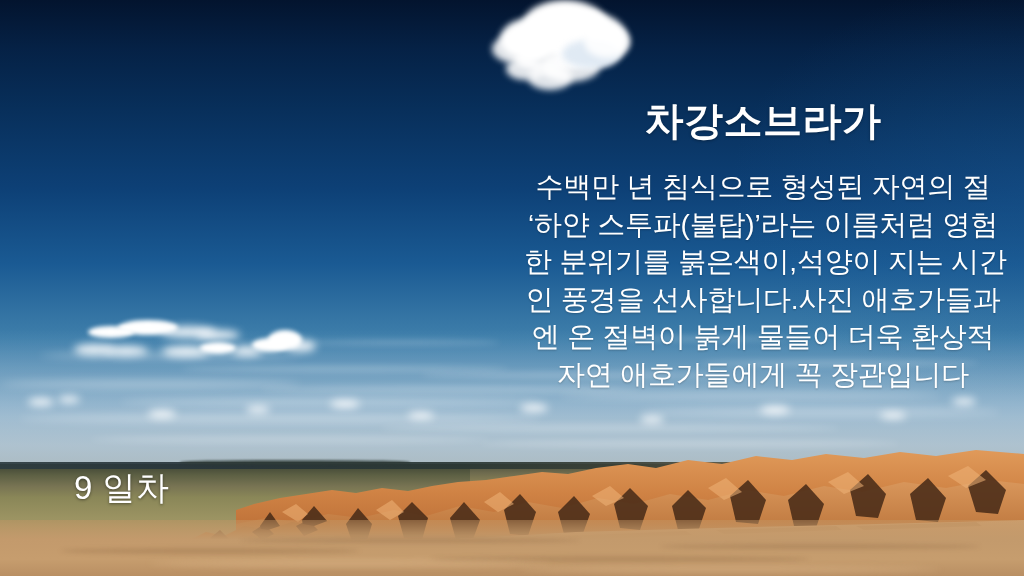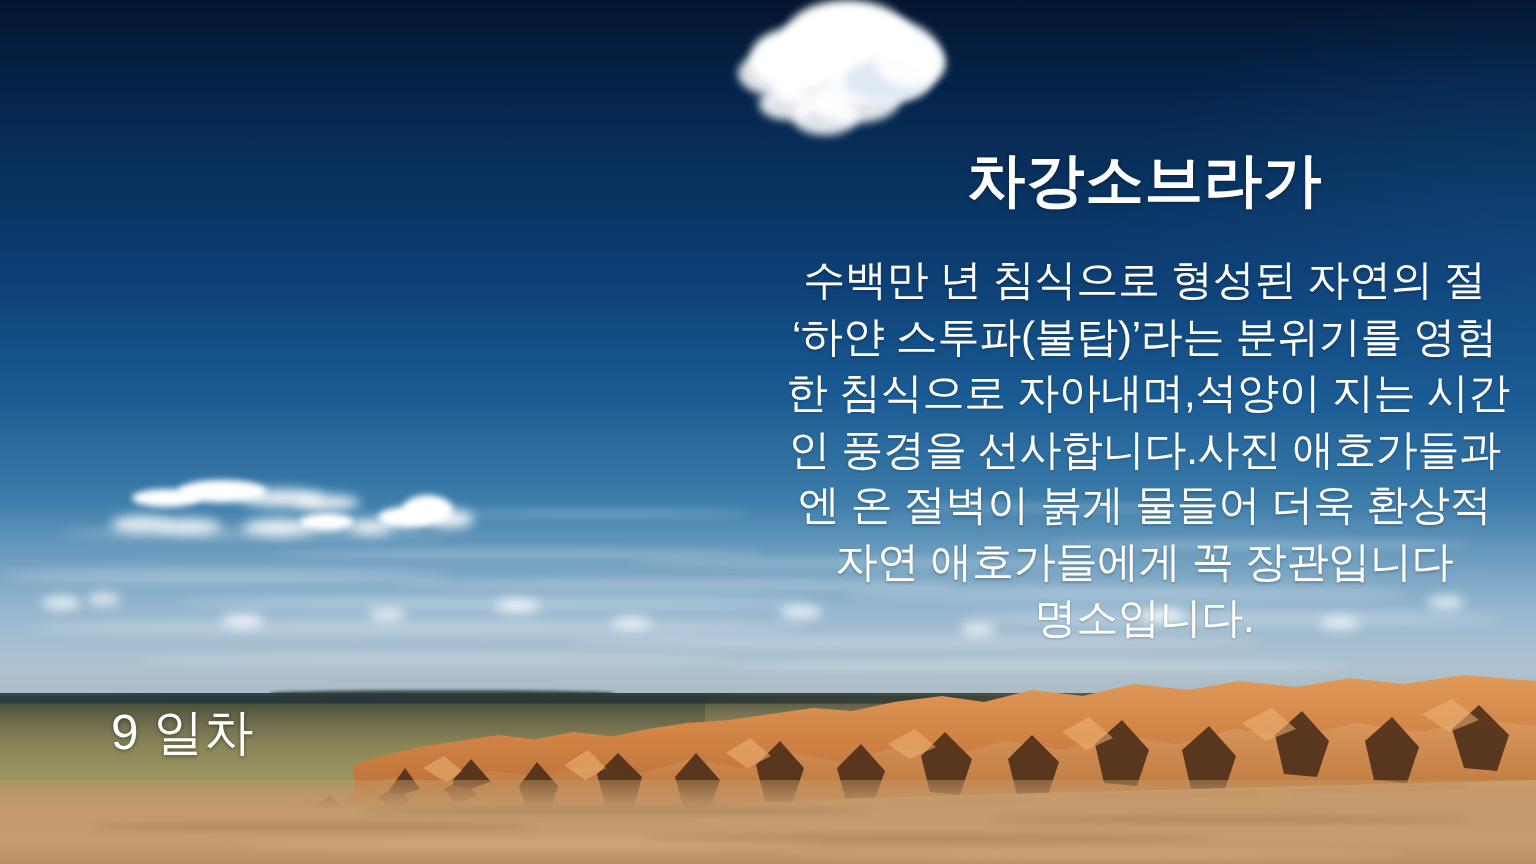--- a/index.html
+++ b/index.html
@@ -363,23 +363,22 @@
   <div class="sand-streak" style="left:240px; top:538px; width:340px; height:5px;"></div>
   <div class="sand-streak" style="left:430px; top:556px; width:380px; height:6px;"></div>
   <div class="sand-streak" style="left:660px; top:544px; width:320px; height:5px;"></div>
   <div class="sand-light" style="left:150px; top:560px; width:400px; height:7px;"></div>
   <div class="sand-light" style="left:520px; top:566px; width:420px; height:7px;"></div>
 
   <div class="slide-title">차강소브라가</div>
 
   <div class="slide-body">
     <span class="line">수백만 년 침식으로 형성된 자연의 절</span>
-    <span class="line">‘하얀 스투파(불탑)’라는 분위기를 영험</span>
-    <span class="line">한 침식으로 자아내며,석양이 지는 시간</span>
+    <span class="line">‘하얀 스투파(불탑)’라는 이름처럼 영험</span>
+    <span class="line">한 분위기를 붉은색이,석양이 지는 시간</span>
     <span class="line">인 풍경을 선사합니다.사진 애호가들과</span>
     <span class="line">엔 온 절벽이 붉게 물들어 더욱 환상적</span>
     <span class="line">자연 애호가들에게 꼭 장관입니다</span>
-    <span class="line">명소입니다.</span>
   </div>
 
   <div class="day-badge">9 일차</div>
 
 </div>
 
 </body></html>

